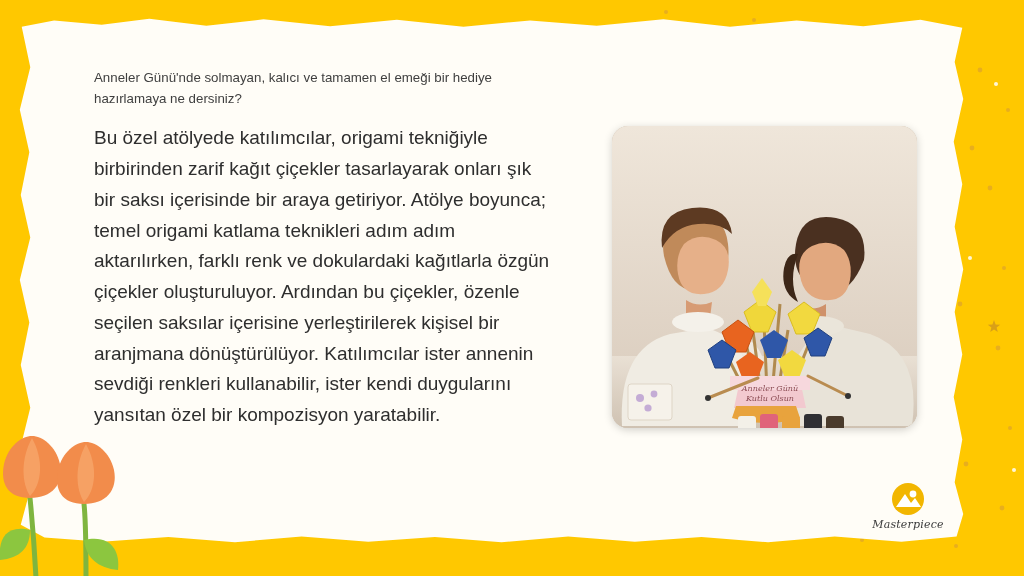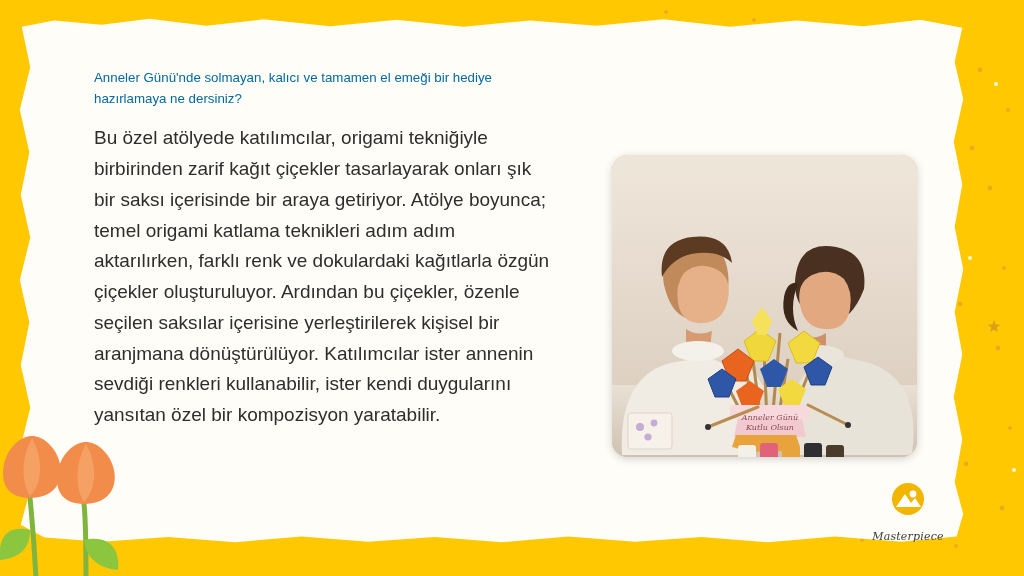--- a/index.html
+++ b/index.html
@@ -69,42 +69,41 @@
     font-size: 30px;
     font-weight: bold;
     color: #1A1A1A;
     letter-spacing: -0.3px;
     margin: 0 0 28px 0;
     line-height: 1.1;
   }
   .lead {
     font-size: 13.3px;
     line-height: 1.55;
-    color: #0369a1;
+    color: #404040;
     margin: 0 0 14px 0;
   }
   .body-text {
     font-size: 19px;
     line-height: 1.62;
     color: #2E2E2E;
     margin: 0;
   }
 
   
   .photo-frame {
     position: absolute;
     left: 612px;
     top: 126px;
     width: 305px;
     height: 302px;
     border-radius: 16px;
     overflow: hidden;
     box-shadow: 0 2px 8px rgba(0,0,0,0.18);
     background: #cbb9a6;
-    margin-top: 29px;
   }
   .photo-frame svg { display: block; }
 
   
   .tulips {
     position: absolute;
     left: -6px;
     bottom: -4px;
     width: 170px;
     height: 180px;
@@ -121,21 +120,21 @@
     text-align: center;
   }
   .logo-mark {
     width: 34px;
     height: 34px;
     margin: 0 auto;
     display: block;
   }
   .logo-text {
     display: block;
-    margin-top: 14px;
+    margin-top: 2px;
     font-family: "DejaVu Serif", serif;
     font-style: italic;
     font-size: 11px;
     color: #3A3A3A;
     letter-spacing: 0.2px;
   }
 </style>
 </head>
 <body>
 

